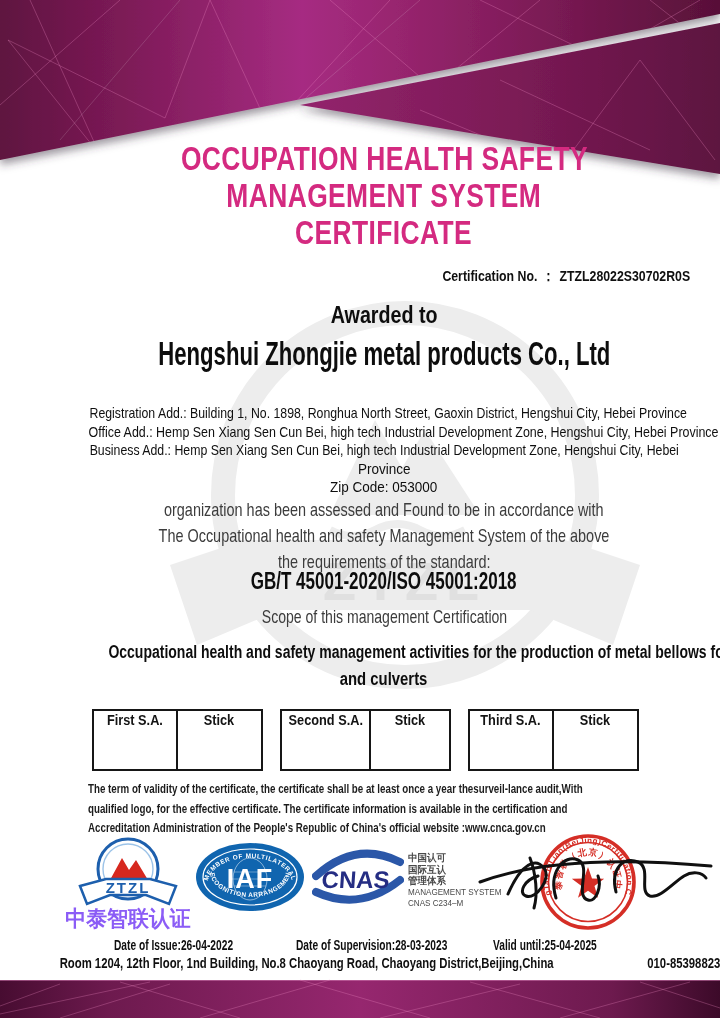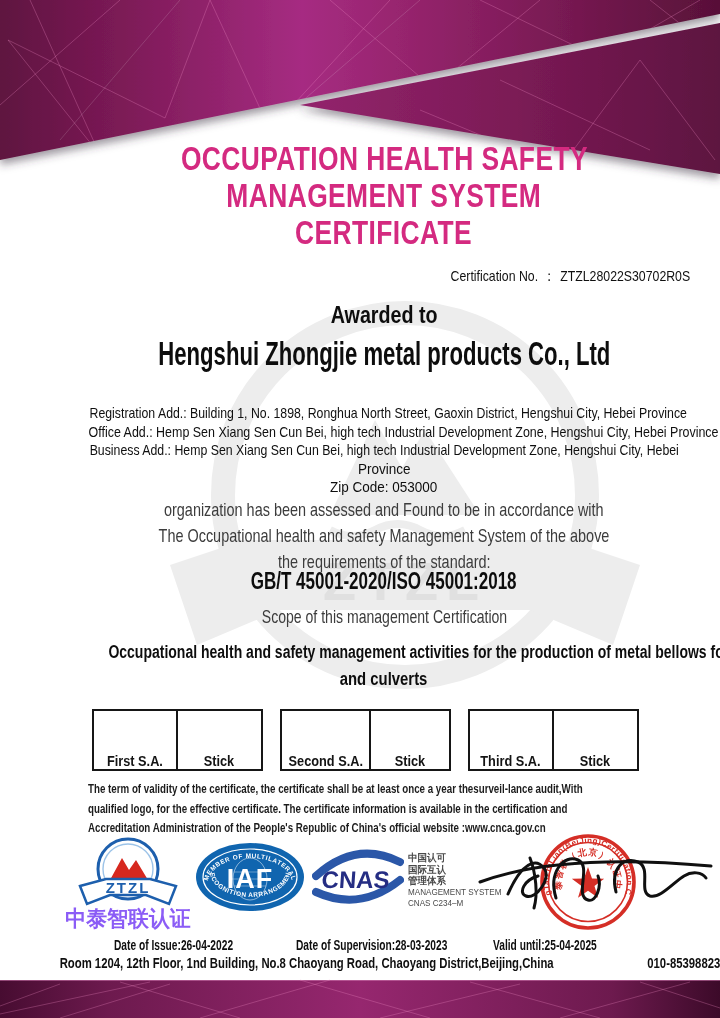--- a/index.html
+++ b/index.html
@@ -12,34 +12,34 @@
   .row { left:0; width:720px; text-align:center;padding-left:24px; }
   .cx  { display:inline-block; white-space:nowrap; transform:scaleX(var(--sx,.8)); transform-origin:center center; }
   .cxl { display:inline-block; white-space:nowrap; transform:scaleX(var(--sx,.8)); transform-origin:left center; }
   .cxr { display:inline-block; white-space:nowrap; transform:scaleX(var(--sx,.8)); transform-origin:right center; }
 
   .hdr { left:0; top:0; }
   .ftr { left:0; top:978px; }
   .wm  { left:125px; top:285px; }
 
   .title { top:140px; color:#d42a80; font-weight:bold; font-size:33px; line-height:37px; letter-spacing:.5px; }
-  .cert-line { top:267px; right:30px; font-size:15px; font-weight:normal; color:#101010; }
+  .cert-line { top:267px; right:30px; font-size:15px; font-weight:bold; color:#101010; }
   .cert-line .sep { padding:0 6px; }
   .awarded { top:301px; font-size:24px; font-weight:bold; color:#0d0d0d; }
   .company { top:335px; font-size:33px; font-weight:bold; color:#0d0d0d; }
   .orgcode { top:382px; font-size:19px; color:#3d3d3d; }
   .addr    { top:404px; font-size:15px; font-weight:normal; color:#0f0f0f; line-height:18.5px; }
   .para    { top:497px; font-size:18.5px; color:#3c3c3c; line-height:26px; }
   .standard{ top:566px; font-size:23px; font-weight:bold; color:#0d0d0d; line-height:30px; }
   .scopelab{ top:606px; font-size:18.5px; color:#3c3c3c; }
   .scopetxt{ top:639px; font-size:17.5px; font-weight:bold; color:#0d0d0d; line-height:27px; }
 
   .audit { top:709px; left:5px; width:720px; display:flex; justify-content:center; gap:17px; }
   .audit-box { width:171px; height:62px; border:2px solid #161616; display:flex; box-sizing:border-box; background:transparent; }
-  .audit-cell { flex:1; display:flex; align-items:flex-end; justify-content:center; font-size:15px; font-weight:bold; color:#141414; }
+  .audit-cell { flex:1; display:flex; align-items:flex-start; justify-content:center; font-size:15px; font-weight:bold; color:#141414; }
   .audit-cell.lab { border-right:2px solid #161616; }
 
   .note { top:779px; left:88px; font-size:13px; font-weight:bold; color:#1c1c1c; line-height:19.5px; }
 
   .ztzl-cap { left:58px; top:904px; width:140px; text-align:center; font-size:22px; font-weight:bold; color:#8b5cf6; }
   .cnas-cap { left:408px; top:852px; color:#4a4a4a; }
   .cnas-cap .cn { font-size:10px; font-weight:bold; line-height:11.5px; }
   .cnas-cap .en { font-size:9px;  line-height:11px; }
 
   .d1 { left:114px; } .d2 { left:288px;margin-left:8px; } .d3 { left:493px; }

